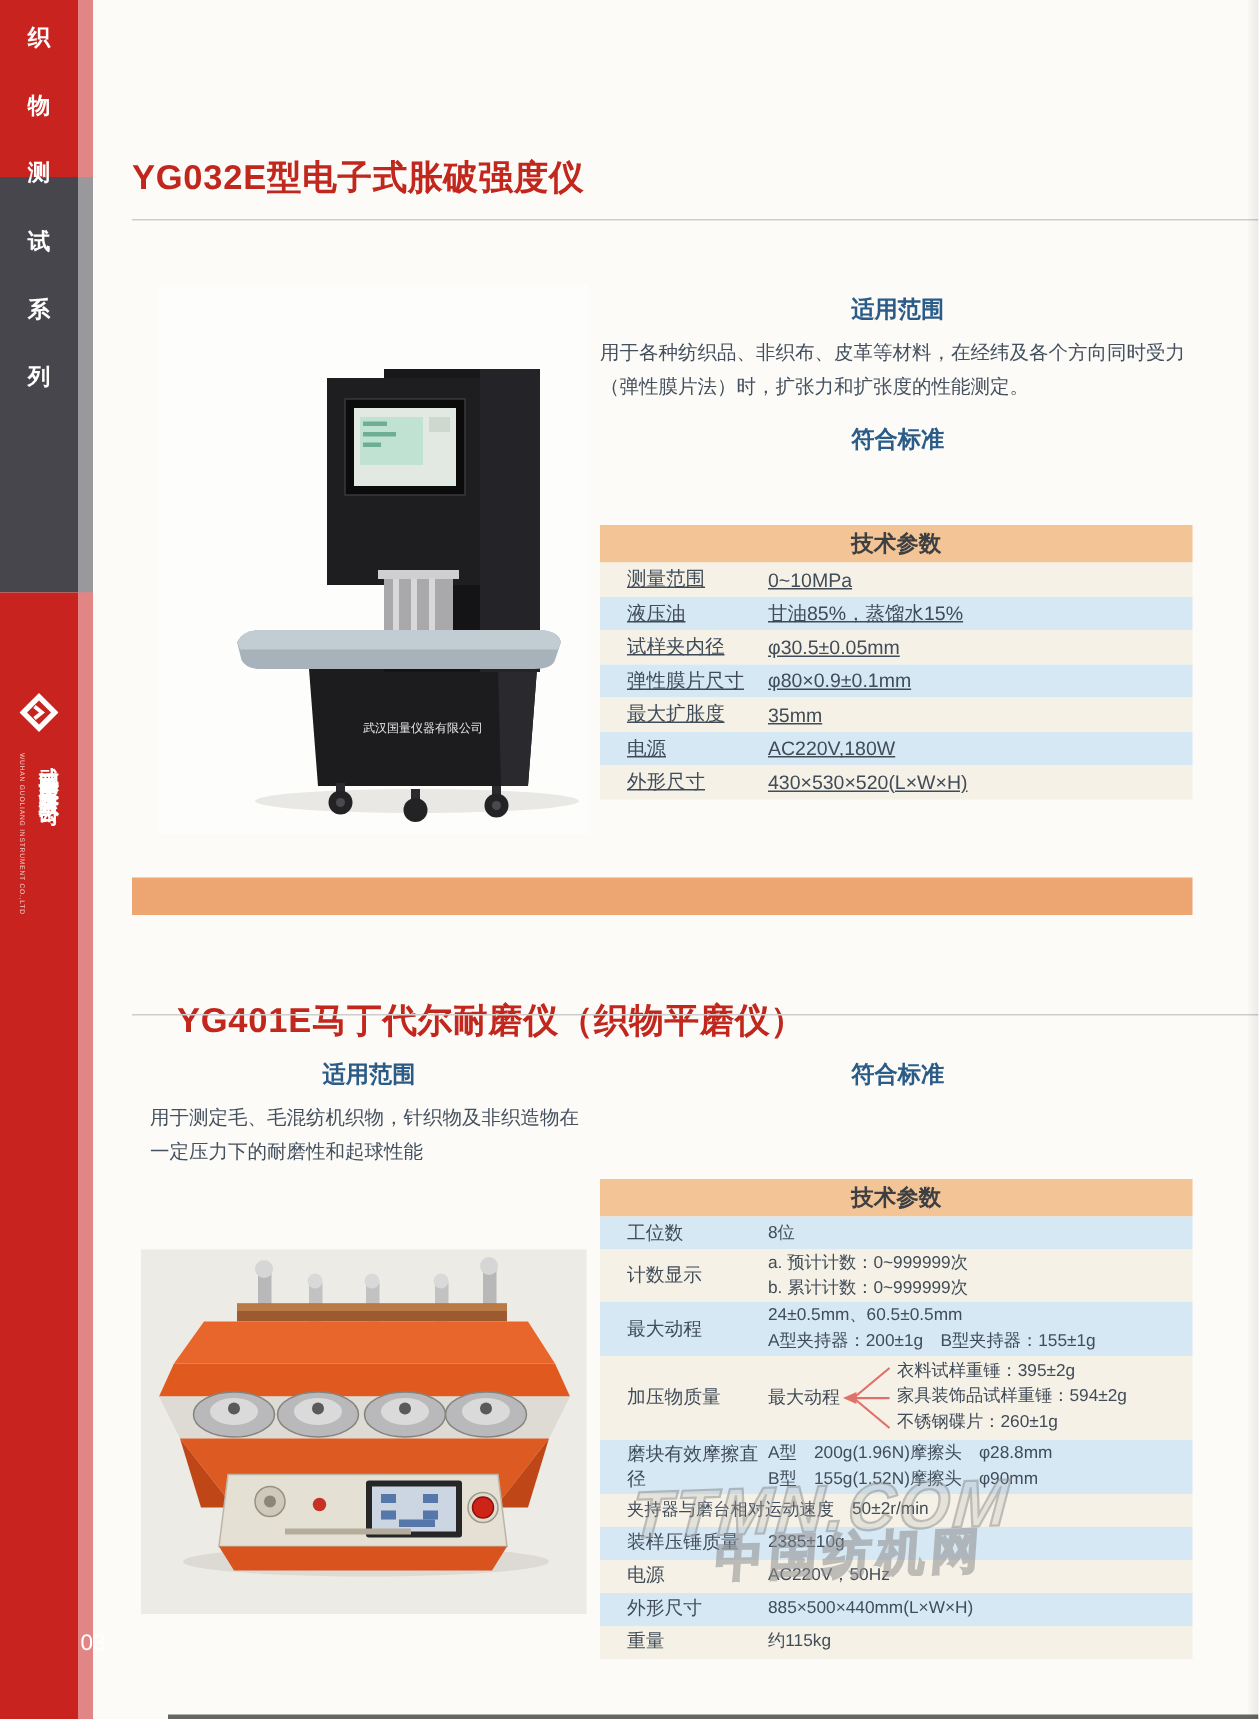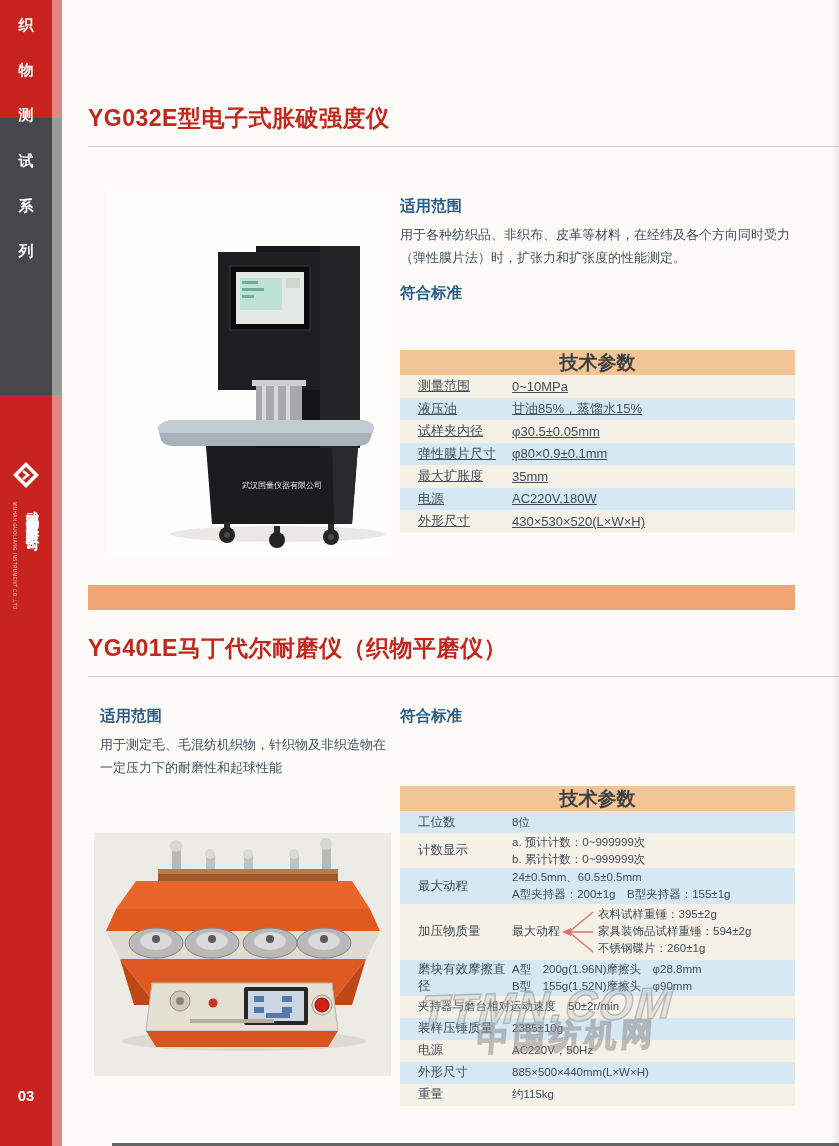--- a/index.html
+++ b/index.html
@@ -20,33 +20,33 @@
   .sb-bot{top:395px;height:751px;background:#c8231f;}
   .series{position:absolute;left:0;top:16px;width:52px;height:245px;
     display:flex;flex-direction:column;justify-content:space-between;align-items:center;}
   .series span{color:#fff;font-size:15px;font-weight:bold;}
   .logo-wrap{position:absolute;left:0;top:462px;width:52px;display:flex;justify-content:center;}
   .company-cn{position:absolute;left:23px;top:500px;writing-mode:vertical-rl;text-orientation:upright;
     color:#fff;font-size:13.5px;font-weight:bold;letter-spacing:3px;}
   .company-en{position:absolute;left:12px;top:502px;writing-mode:vertical-rl;
     color:#f3c9c5;font-size:4.5px;letter-spacing:.5px;}
   .page-num{position:absolute;left:0;bottom:42px;width:52px;text-align:center;
-    color:#fff;font-size:15px;font-weight:bold;}
+    color:#fff;font-size:15px;font-weight:normal;padding-left:36px;}
 
   
   .content{position:absolute;left:88px;top:0;width:707px;height:100%;}
   .prod-title{position:absolute;left:0;font-size:23px;font-weight:bold;color:#c1271c;letter-spacing:.5px;}
   .rule{position:absolute;left:0;width:751px;height:1px;background:#cfcccc;}
-  .sec-h{font-size:15.5px;font-weight:bold;color:#2b5c88;margin:0 0 7px 0;}
+  .sec-h{font-size:15.5px;font-weight:bold;color:#2b5c88;margin:0 0 7px 0;text-align:center;}
   .body-t{font-size:13px;line-height:1.75;color:#44505d;margin:0;}
 
   
   .ptable{position:absolute;left:312px;width:395px;}
   .thead{height:25px;line-height:25px;text-align:center;background:#f2c496;
-    color:#3d3f42;font-size:19px;font-weight:bold;}
+    color:#3d3f42;font-size:15px;font-weight:bold;}
   .trow{display:flex;align-items:center;font-size:13px;}
   .t1 .trow{min-height:22.5px;text-decoration:underline;}
   .t1 .trow:nth-child(odd){background:#f5f1e6;}
   .t1 .trow:nth-child(even){background:#d5e8f4;}
   .t2 .trow:nth-child(odd){background:#d5e8f4;}
   .t2 .trow:nth-child(even){background:#f5f1e6;}
   .tlabel{flex:0 0 94px;padding-left:18px;}
   .tval{flex:1;padding-right:6px;}
   .t2 .trow{min-height:20px;padding:1px 0;}
   .t2 .tlabel{font-size:12.5px;}
@@ -190,21 +190,21 @@
         </div>
         <div class="trow">
           <div class="tlabel">外形尺寸</div>
           <div class="tval">430×530×520(L×W×H)</div>
         </div>
       </div>
     </div>
 
     <div class="sep-bar"></div>
 
-    <div class="prod-title" style="top:633px;">YG401E马丁代尔耐磨仪（织物平磨仪）</div>
+    <div class="prod-title" style="top:665px;margin-left:30px;">YG401E马丁代尔耐磨仪（织物平磨仪）</div>
     <div class="rule" style="top:676px;"></div>
 
     <div style="position:absolute;left:12px;top:706px;width:292px;">
       <div class="sec-h">适用范围</div>
       <p class="body-t">用于测定毛、毛混纺机织物，针织物及非织造物在一定压力下的耐磨性和起球性能</p>
     </div>
 
     <div class="photo photo2">
       <svg width="297" height="243" viewBox="0 0 297 243">
         <rect x="0" y="0" width="297" height="243" fill="#edebe6"></rect>

